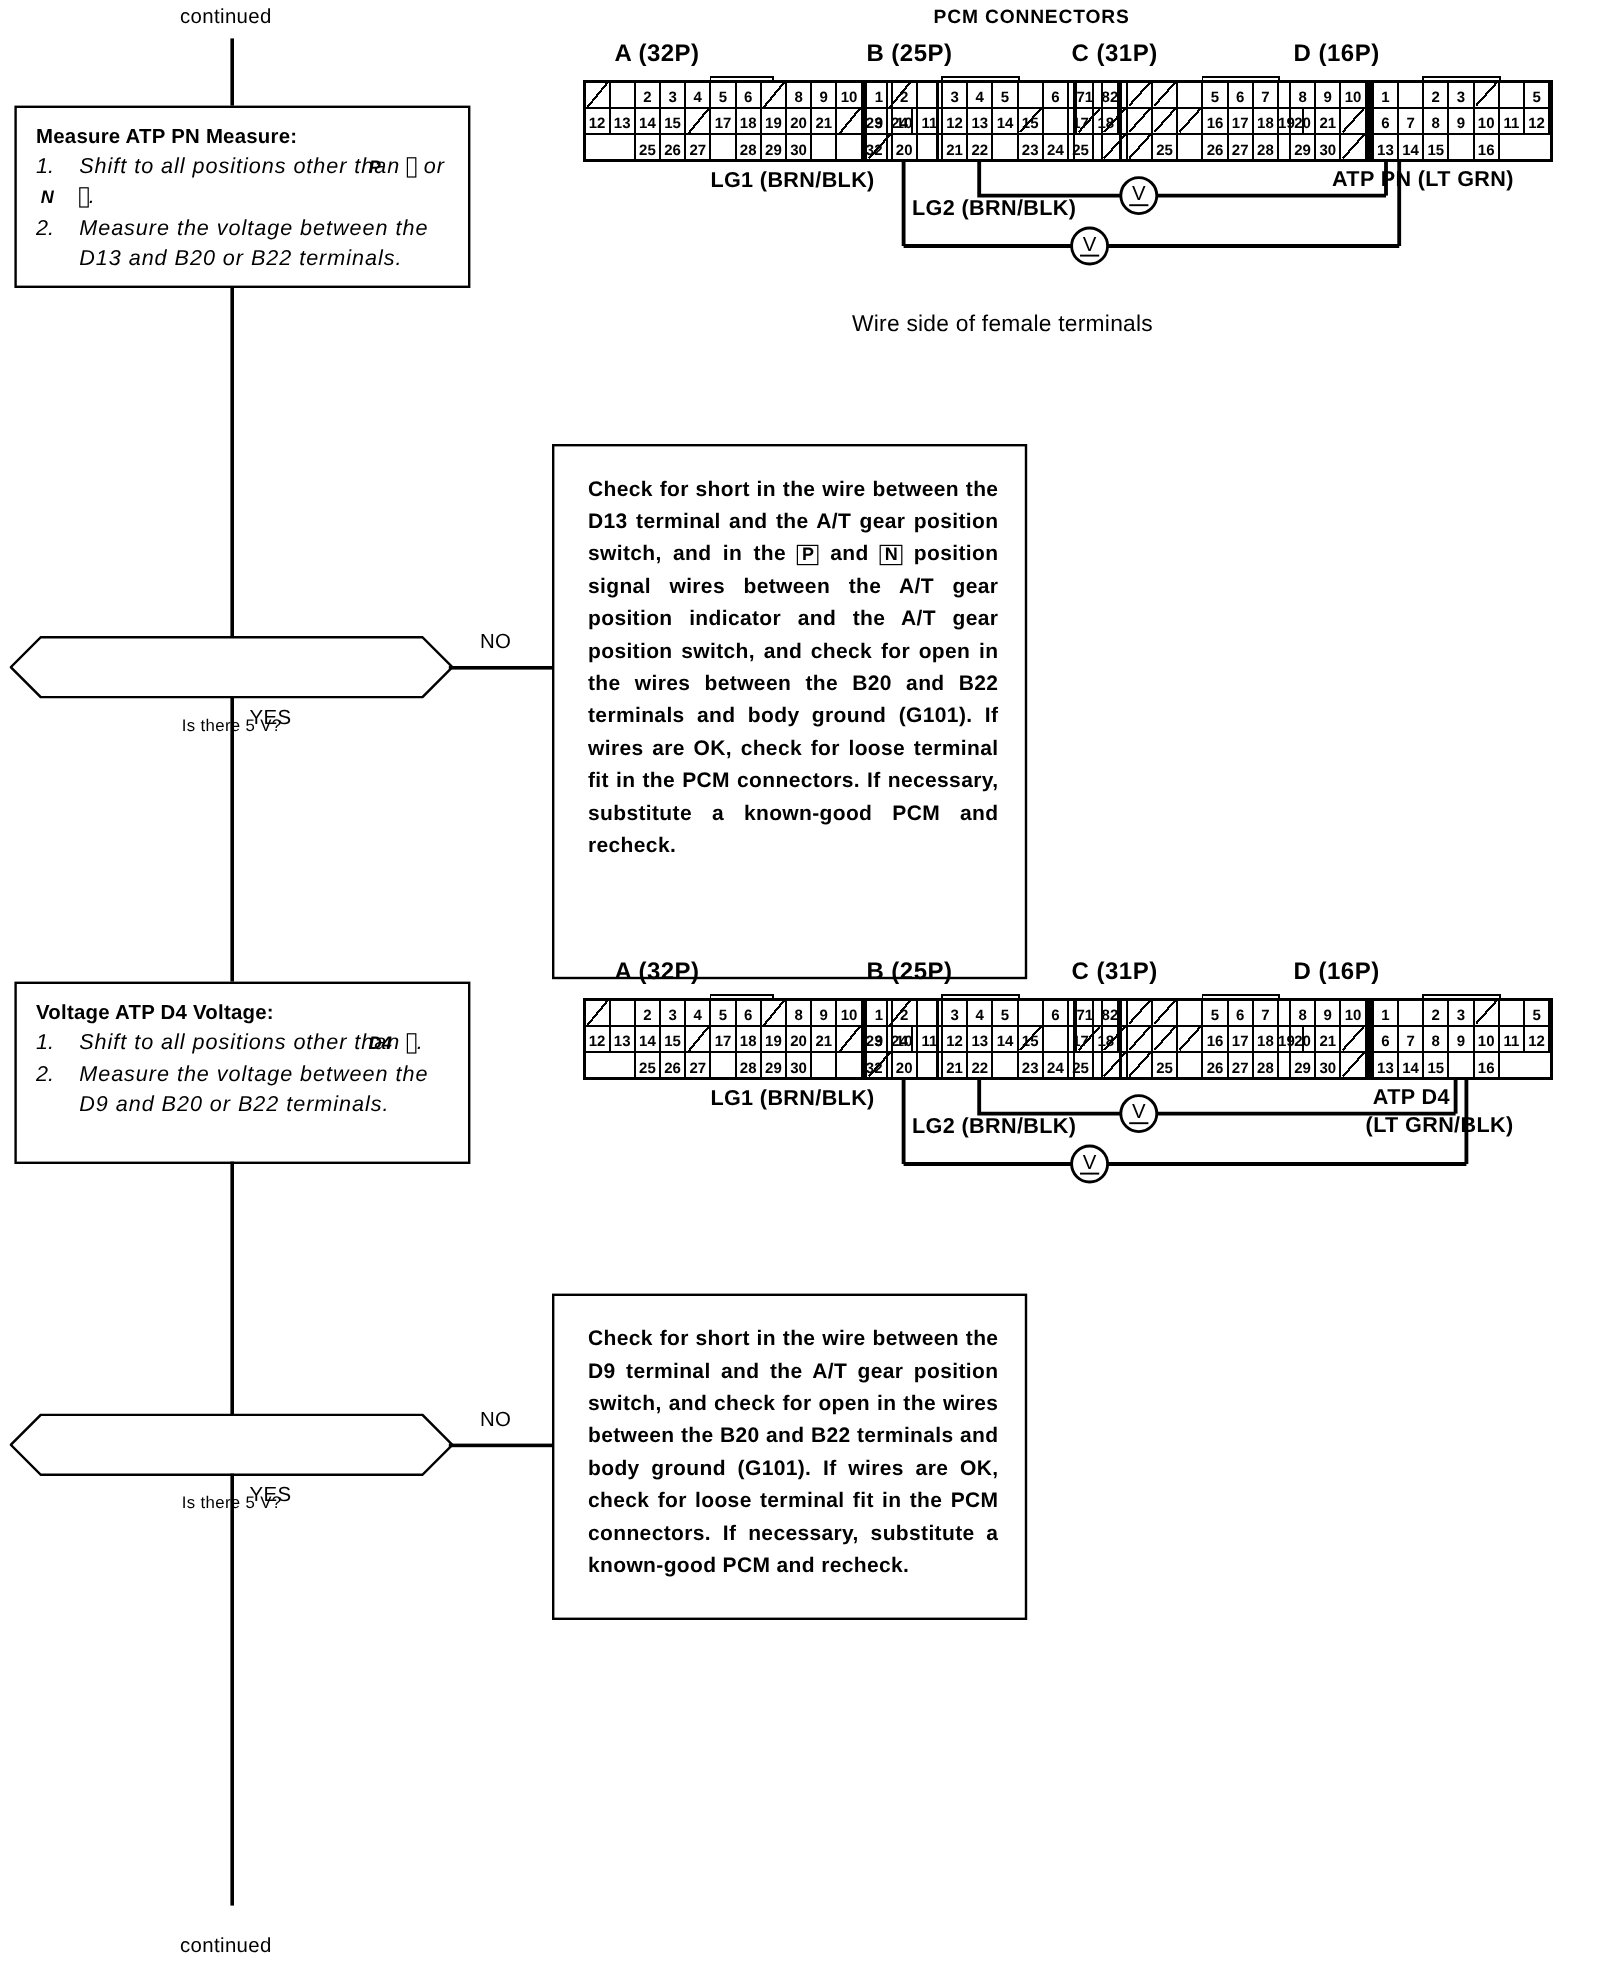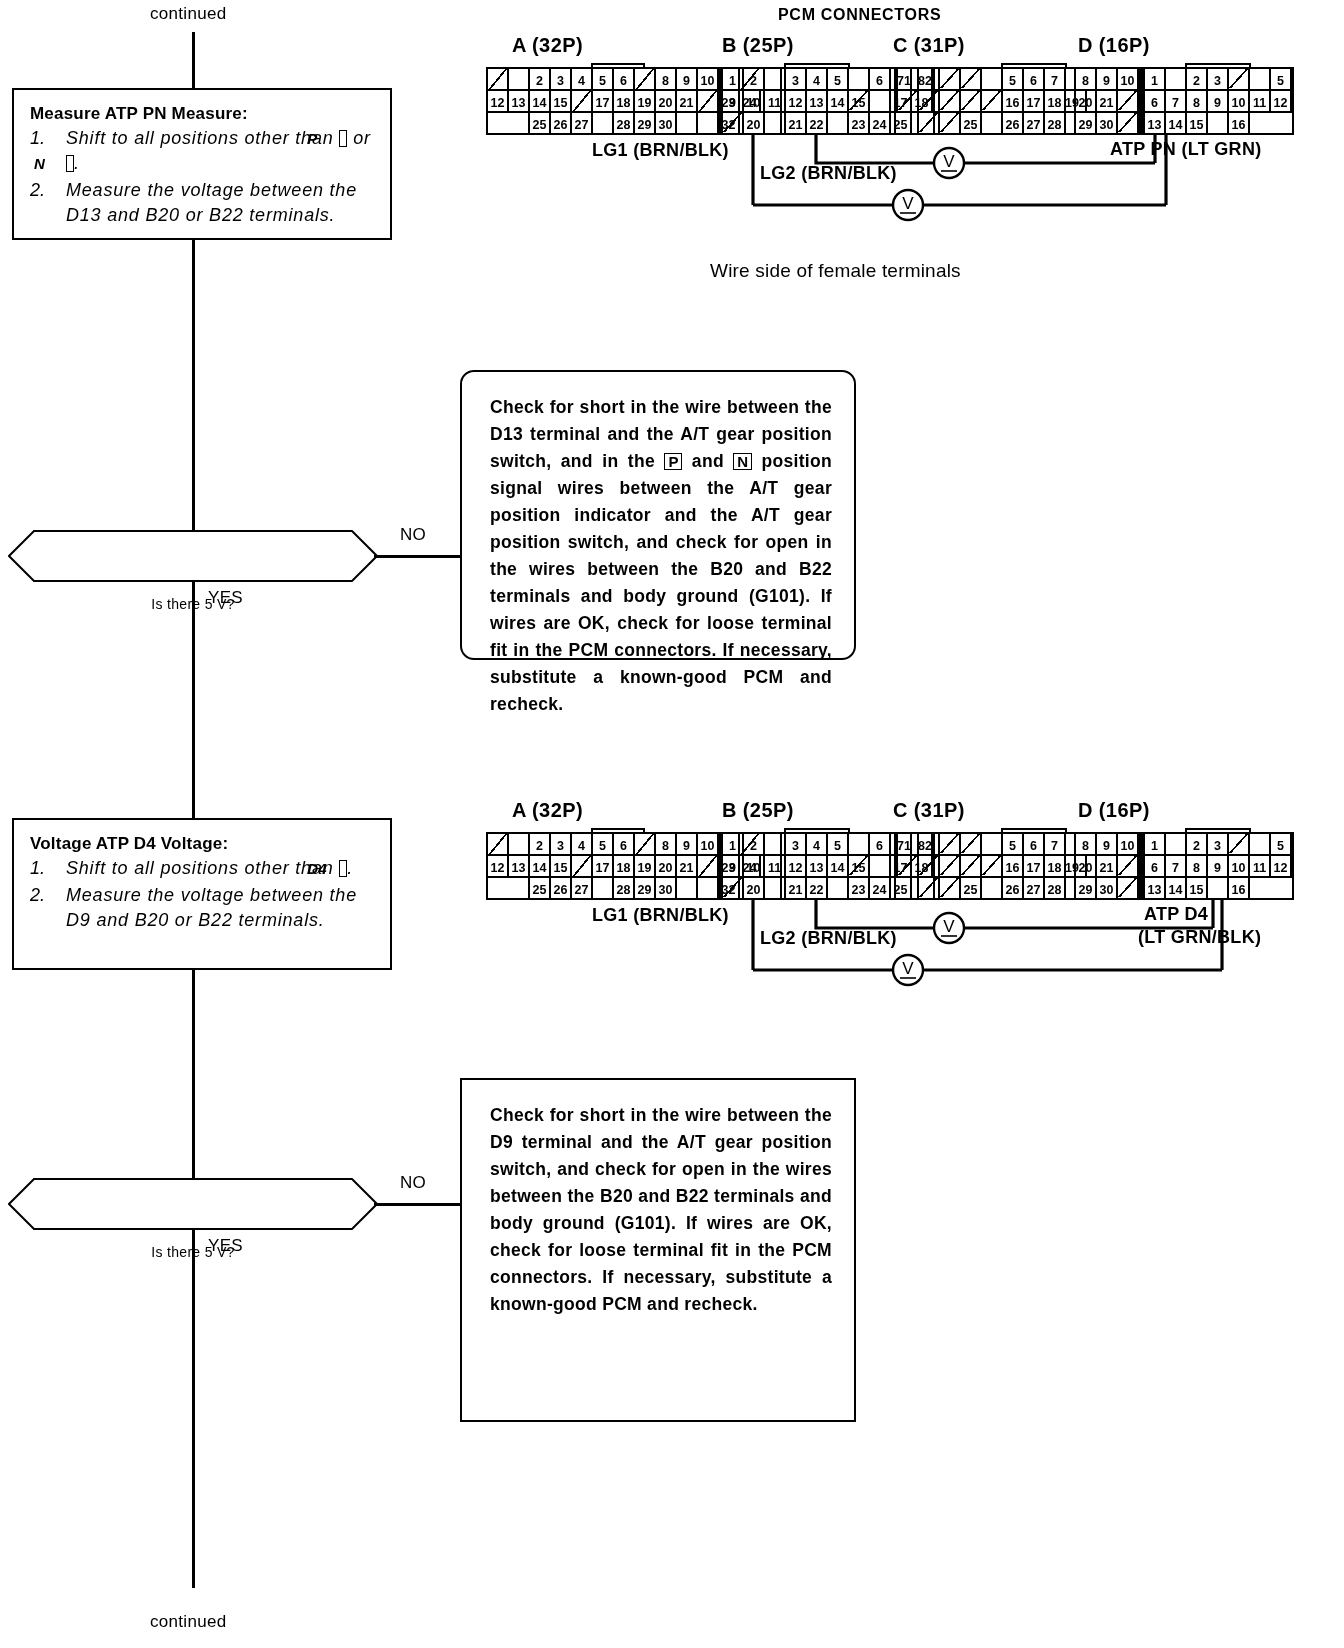--- a/index.html
+++ b/index.html
@@ -87,21 +87,21 @@
   <svg width="370" height="52" viewBox="0 0 370 52">
     <polygon points="26,1 344,1 369,26 344,51 26,51 1,26" fill="#fff" stroke="#000" stroke-width="2"></polygon>
   </svg>
   <div class="lbl">Is there 5 V?</div>
 </div>
 <div class="plain" style="left:400px;top:525px;">NO</div>
 <div class="hline" style="left:374px;top:555px;width:86px;"></div>
 <div class="plain" style="left:208px;top:588px;">YES</div>
 <div class="vline" style="top:580px;height:240px;"></div>
 
-<div class="abox" style="left:460px;top:370px;width:396px;height:290px;padding:22px 22px 16px 28px;border-radius:14px;">
+<div class="abox" style="left:460px;top:370px;width:396px;height:446px;padding:22px 22px 16px 28px;">
   <p class="just">
     <span>Check for short in the wire between the D13 terminal and the A/T gear position switch, and in the </span><span class="gearbox">P</span><span> and </span><span class="gearbox">N</span><span> position signal wires between the A/T gear position indicator and the A/T gear position switch, and check for open in the wires between the B20 and B22 terminals and body ground (G101). If wires are OK, check for loose terminal fit in the PCM connectors. If necessary, substitute a known-good PCM and recheck.</span>
   </p>
 </div>
 
 <div class="pbox" style="left:12px;top:818px;width:380px;height:152px;padding:14px 16px 0 16px;">
   <div class="title">Voltage ATP D4 Voltage:</div>
   <ol>
     <li>
       <span class="num">1.</span><span>Shift to all positions other than </span><span class="gearbox bold"><span>D4</span></span><span>.</span>
@@ -118,21 +118,21 @@
   <svg width="370" height="52" viewBox="0 0 370 52">
     <polygon points="26,1 344,1 369,26 344,51 26,51 1,26" fill="#fff" stroke="#000" stroke-width="2"></polygon>
   </svg>
   <div class="lbl">Is there 5 V?</div>
 </div>
 <div class="plain" style="left:400px;top:1173px;">NO</div>
 <div class="hline" style="left:374px;top:1203px;width:86px;"></div>
 <div class="plain" style="left:208px;top:1236px;">YES</div>
 <div class="vline" style="top:1228px;height:360px;"></div>
 
-<div class="abox" style="left:460px;top:1078px;width:396px;height:344px;padding:22px 22px 0 28px;">
+<div class="abox" style="left:460px;top:1078px;width:396px;height:272px;padding:22px 22px 0 28px;">
   <p class="just">Check for short in the wire between the D9 terminal and the A/T gear position switch, and check for open in the wires between the B20 and B22 terminals and body ground (G101). If wires are OK, check for loose terminal fit in the PCM connectors. If necessary, substitute a known-good PCM and recheck.</p>
 </div>
 
 <div class="plain" style="left:150px;top:1612px;">continued</div>
 
 <div class="pcm-head" style="left:778px;top:6px;">PCM CONNECTORS</div>
 
 <div class="conn-wrap" style="left:0px;top:0px;width:1344px;height:260px;">
   <div class="conn-label" style="left:512px;top:34px;">A (32P)</div>
   <div class="conn-label" style="left:722px;top:34px;">B (25P)</div>

